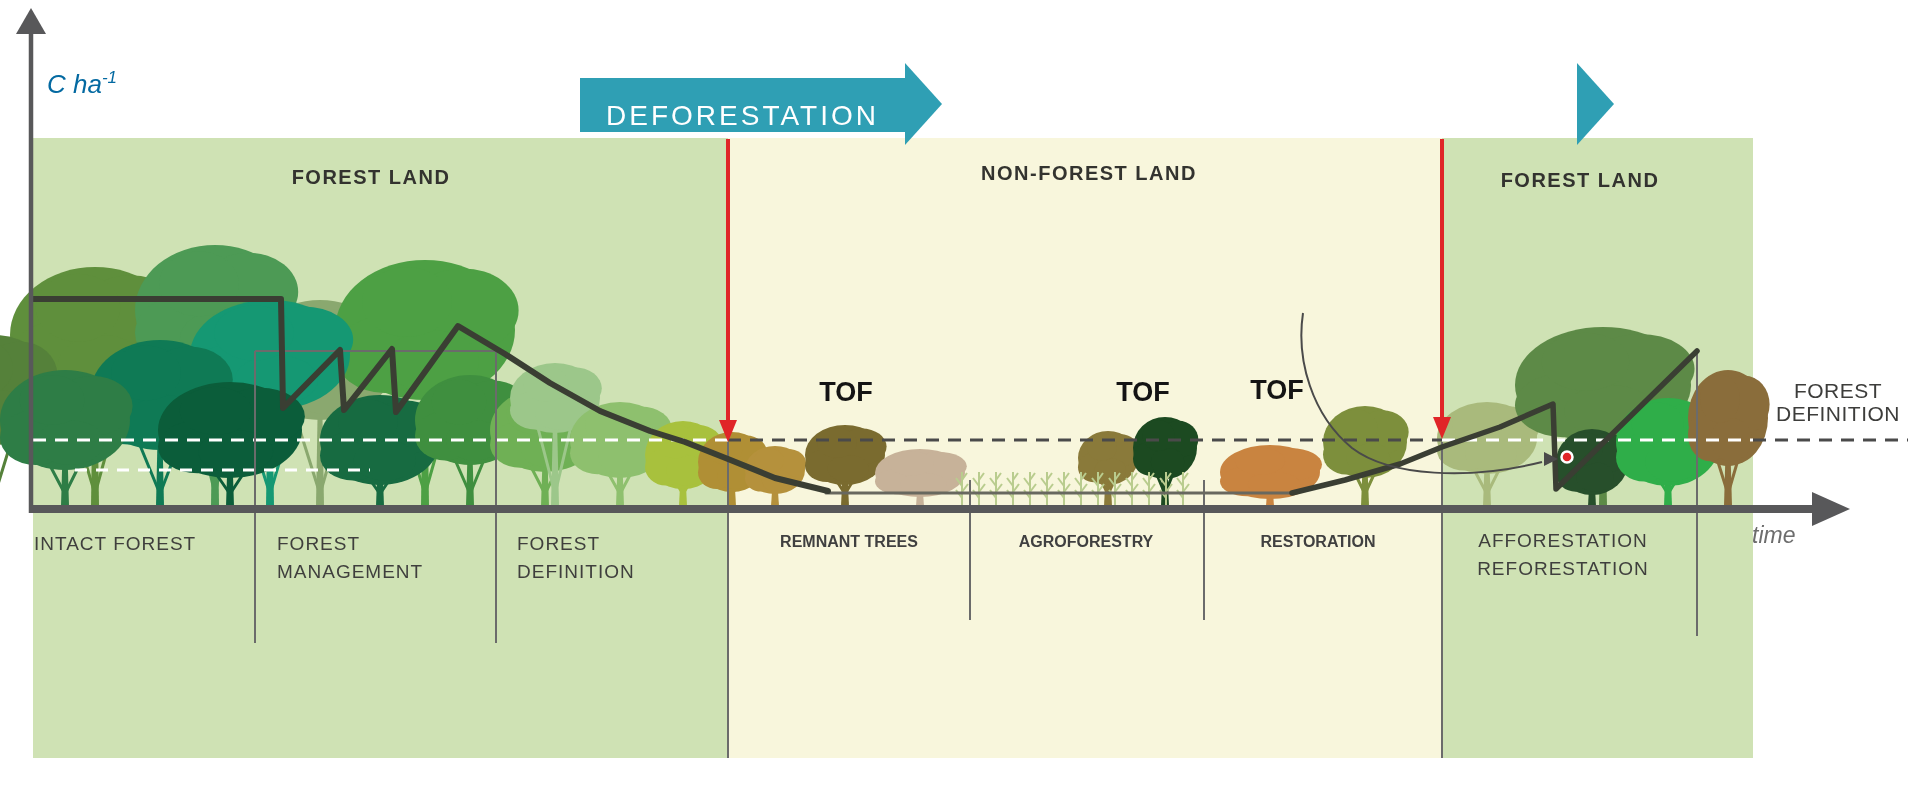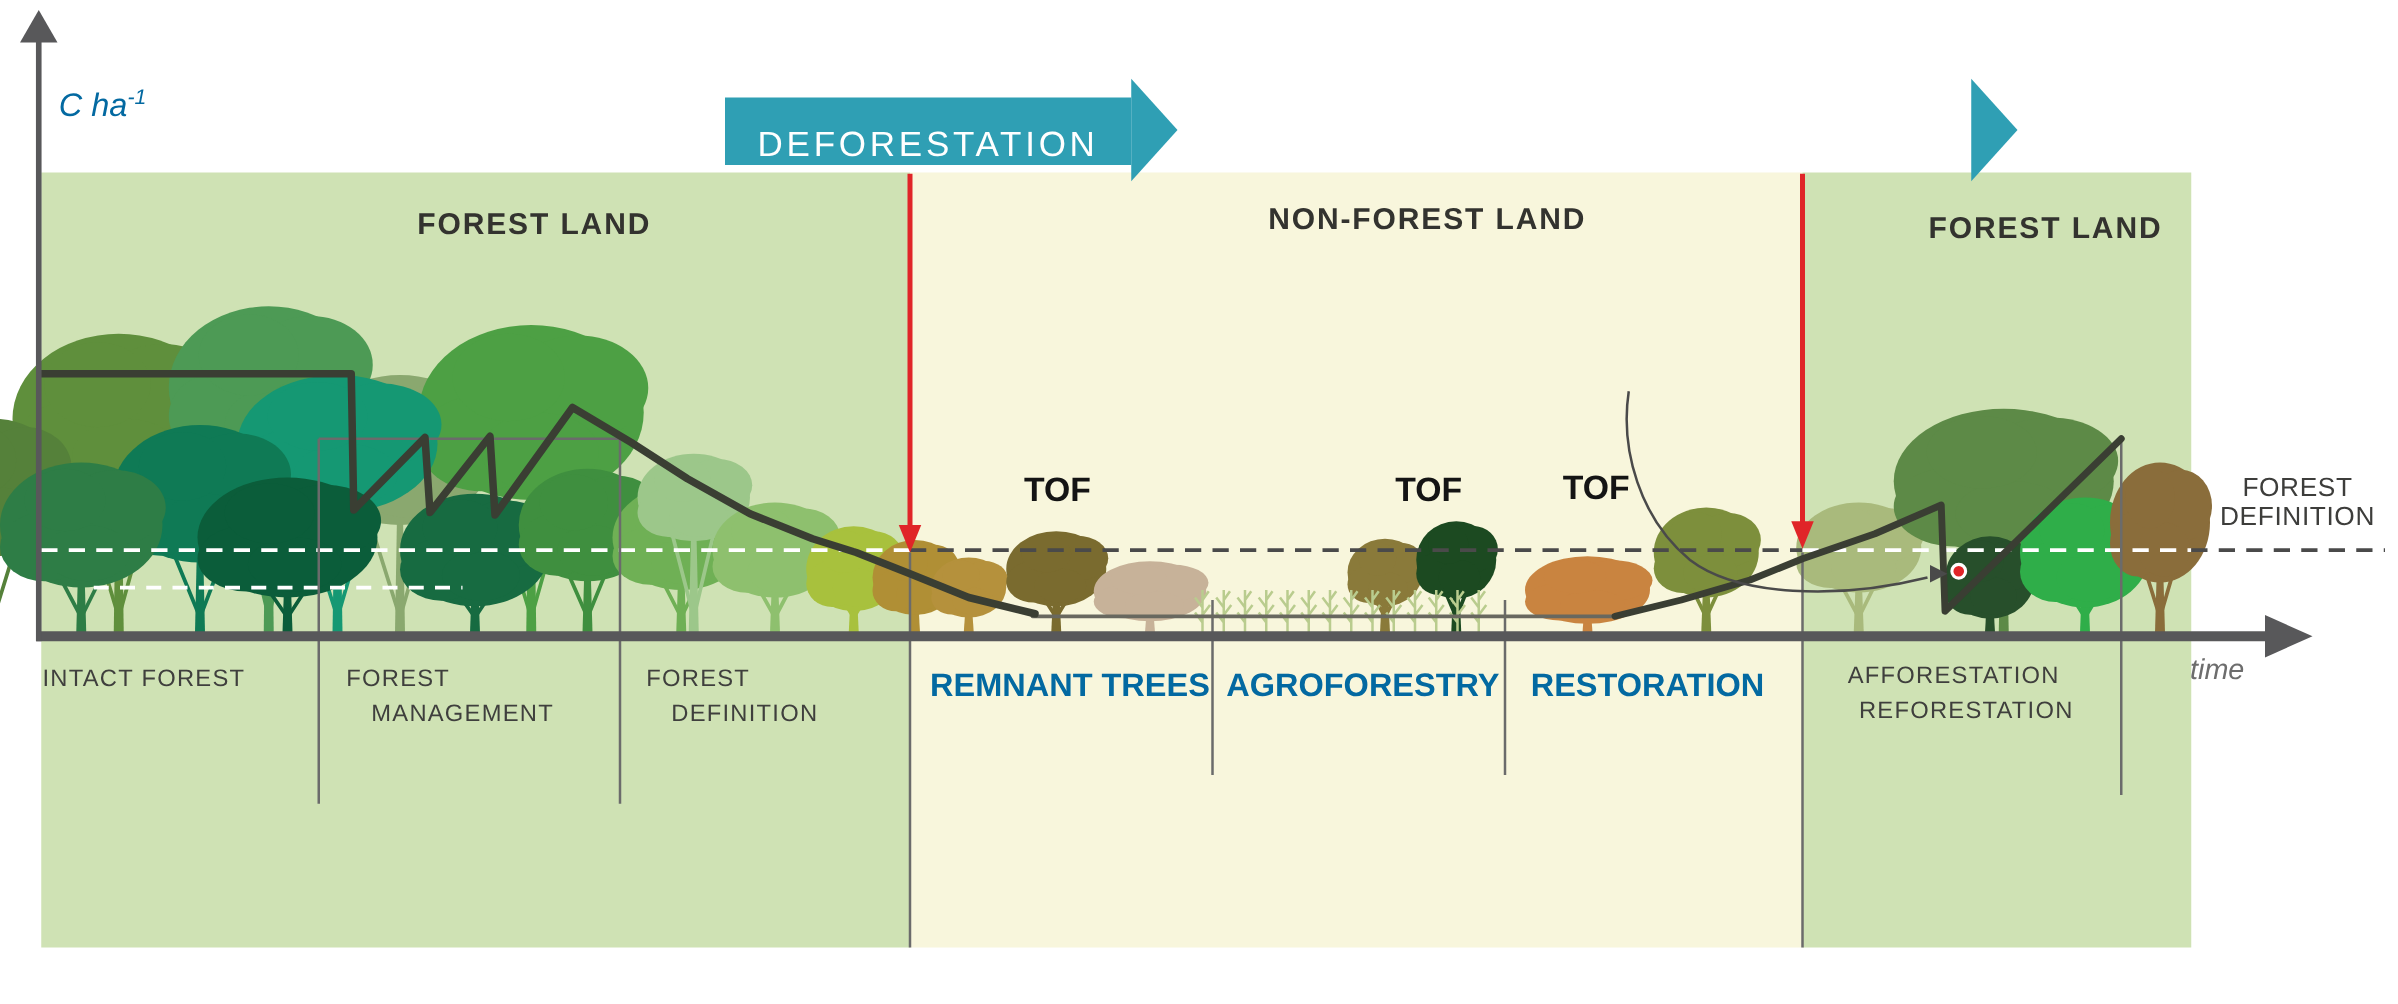--- a/index.html
+++ b/index.html
@@ -1,23 +1,23 @@
 <!DOCTYPE html>
 <html style="--teal: #2f9fb4; --red: #e02528; --band-green: #cfe2b4; --band-yellow: #f8f6dc; --axis-gray: #58585a; --curve-dark: #3a3e33; --plateau-gray: #68685f; --divider-gray: #6b6b6b; --dash-white: #ffffff; --dash-dark: #4a4a4a; --text-dark: #3a3a38; --text-gray: #6d6d6d;"><head>
 <meta charset="utf-8">
 <style>
   html,body{margin:0;padding:0;background:#ffffff;}
   .canvas{position:relative;width:1918px;height:803px;background:#ffffff;
           font-family:"Liberation Sans",sans-serif;overflow:hidden;}
   svg.scene{position:absolute;left:0;top:0;width:1918px;height:803px;}
   .lbl{position:absolute;color:var(--text-dark);white-space:nowrap;}
-  .header{font-weight:bold;font-size:24px;letter-spacing:1.5px;color:#33332f;text-align:right;}
+  .header{font-weight:bold;font-size:20px;letter-spacing:1.5px;color:#33332f;text-align:center;}
   .zone{font-size:19px;letter-spacing:1px;color:#3f3f3d;line-height:28px;}
-  .zone .l2{display:block;margin-left:20px;}
-  .zone-bold{font-weight:bold;font-size:26px;color:#0369a1;letter-spacing:0px;text-align:center;}
+  .zone .l2{display:block;}
+  .zone-bold{font-weight:bold;font-size:16px;color:#404040;letter-spacing:0px;text-align:center;}
   .tof{font-weight:bold;font-size:27px;color:#141414;text-align:center;}
   .banner{position:absolute;height:54px;background:var(--teal);color:#ffffff;
           font-size:28px;letter-spacing:3px;display:flex;align-items:flex-end;justify-content:center;}
   .banner-head{position:absolute;width:0;height:0;
                border-left:37px solid var(--teal);
                border-top:41px solid transparent;border-bottom:41px solid transparent;}
   .fdef{font-size:21px;line-height:23px;text-align:center;letter-spacing:0.5px;color:#3d3d3b;}
   .tunstocked{font-size:20px;line-height:23px;text-align:center;color:#3a3a3a;white-space:nowrap;}
   .time{font-style:italic;font-size:23px;color:var(--text-gray);}
   .chay{font-style:italic;font-size:26px;color:#0369a1;}

